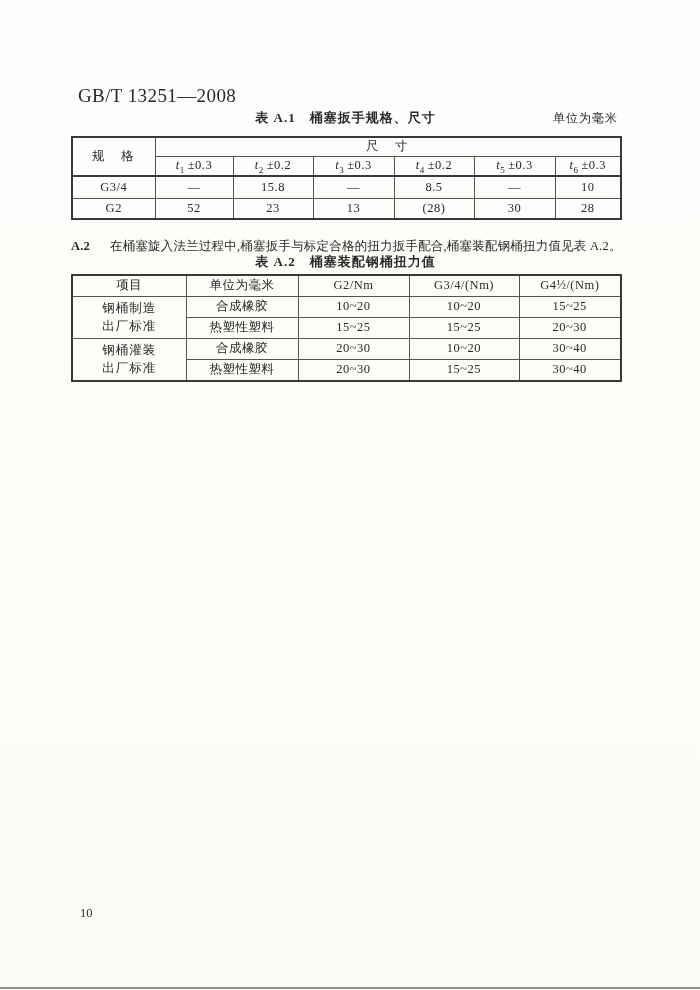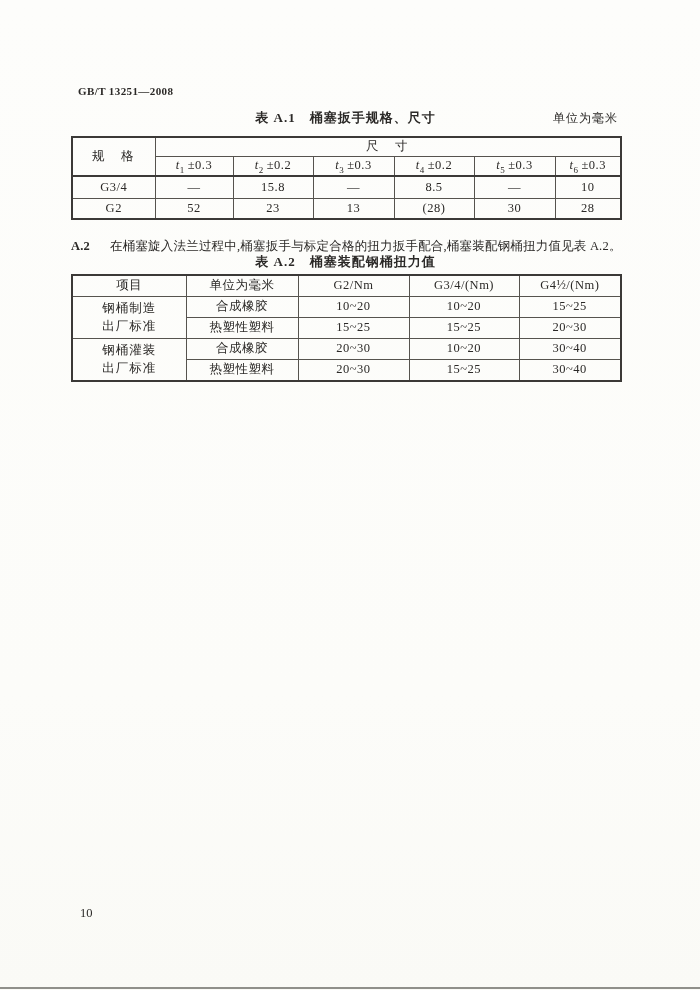--- a/index.html
+++ b/index.html
@@ -13,22 +13,22 @@
     position: relative;
     width: 700px;
     height: 990px;
     background: linear-gradient(180deg, #fdfdfb 0%, #fcfcf9 70%, #fafaf6 100%);
     overflow: hidden;
   }
   .doc-number {
     position: absolute;
     left: 78px;
     top: 85px;
-    font-size: 11px;
-    font-weight: bold;
+    font-size: 19px;
+    font-weight: normal;
     letter-spacing: 0.4px;
   }
   .caption-row {
     position: absolute;
     left: 71px;
     width: 549px;
     text-align: center;
     font-size: 13px;
     font-weight: bold;
     letter-spacing: 1px;

